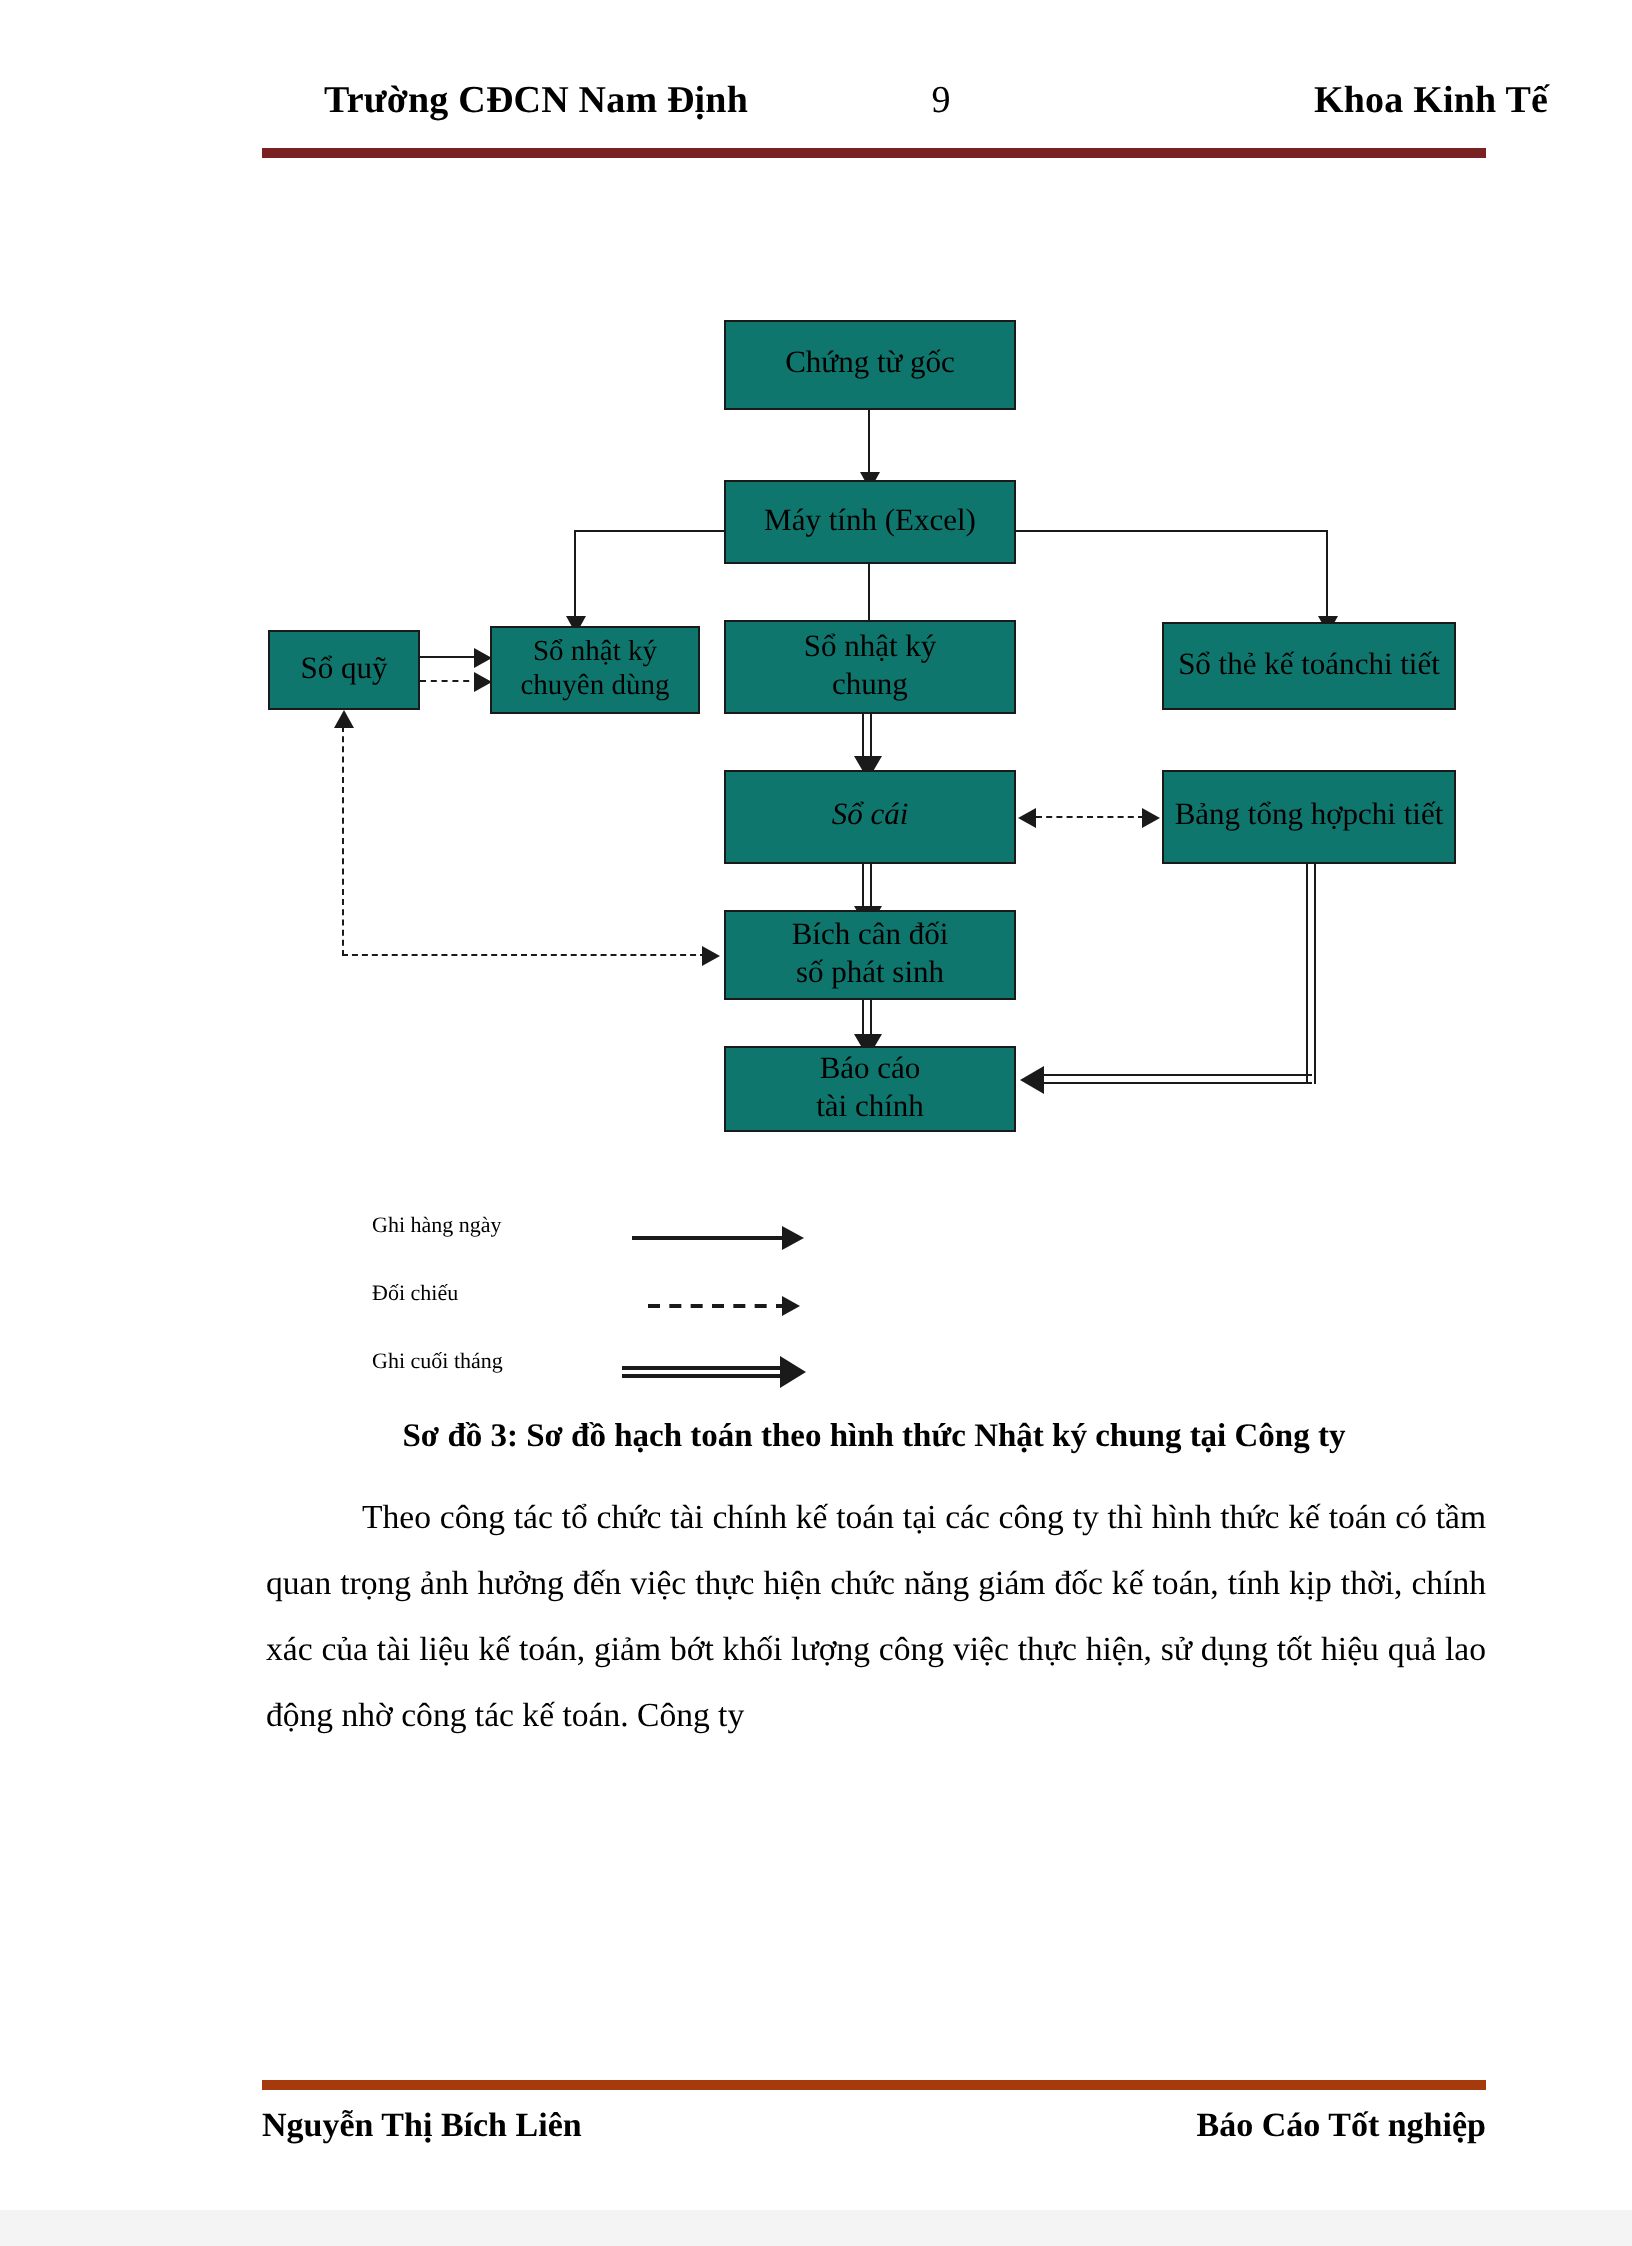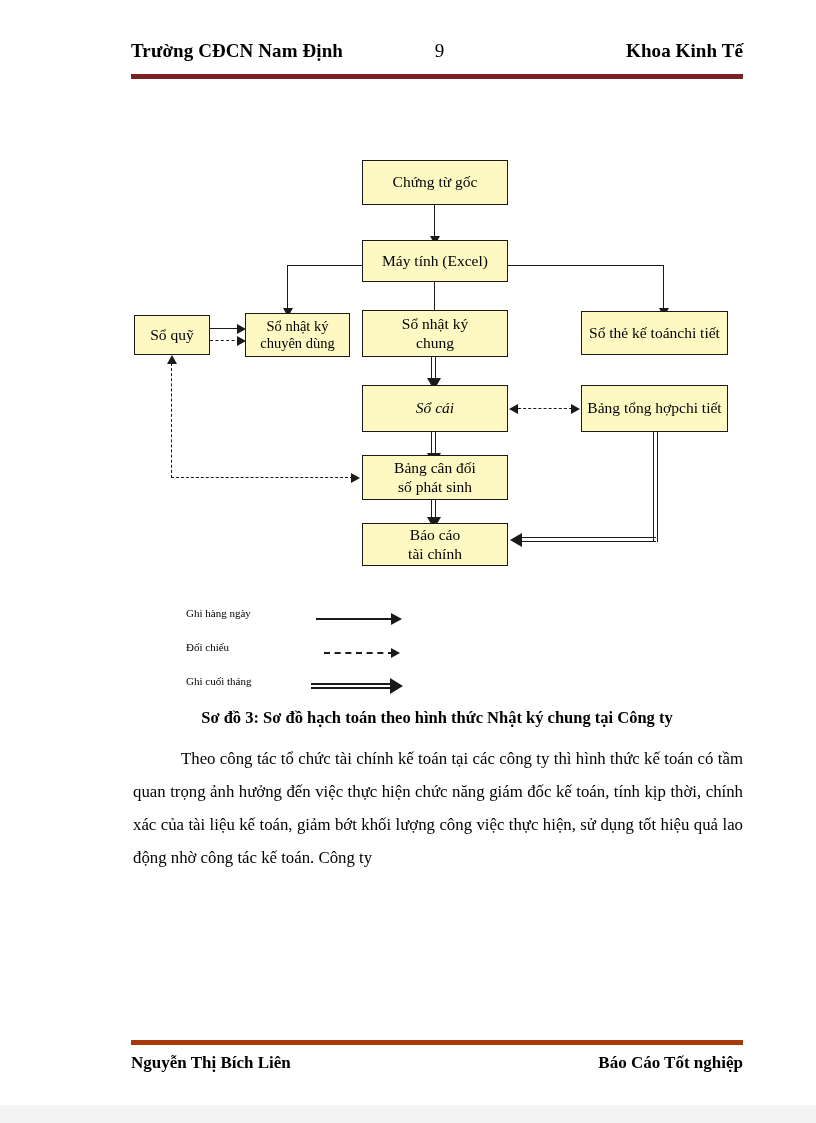--- a/index.html
+++ b/index.html
@@ -25,20 +25,21 @@
     width: 612px;
     height: 34px;
   }
   .header-row {
     display: flex;
     align-items: baseline;
     width: 100%;
     font-size: 19px;
     font-weight: bold;
     letter-spacing: 0.1px;
+    margin-left: 31px;
   }
   .hdr-left  { flex: 0 0 auto; }
   .hdr-mid   { flex: 1 1 auto; text-align: center; font-weight: normal; padding-right: 90px; }
   .hdr-right { flex: 0 0 auto; }
   .header-rule {
     position: absolute;
     left: 131px;
     top: 74px;
     width: 612px;
     height: 5px;
@@ -50,21 +51,21 @@
     position: absolute;
     left: 0px;
     top: 140px;
     width: 816px;
     height: 450px;
   }
   .node {
     position: absolute;
     box-sizing: border-box;
     border: 1.2px solid #1a1a1a;
-    background: #fef9c3;
+    background: #0f766e;
     display: flex;
     align-items: center;
     justify-content: center;
     text-align: center;
     font-size: 15.5px;
     line-height: 1.18;
     color: #000;
     z-index: 5;
     padding: 0 3px;
   }
@@ -257,21 +258,21 @@
     </div>
 
     <div class="dsh-h" style="left:518px; top:268px; width:54px;"></div>
     <div class="arw arw-l" style="left:509px; top:264px;"></div>
     <div class="arw arw-r" style="left:571px; top:264px;"></div>
 
     <div class="dbl-v" style="left:431px; top:292px; height:28px;"></div>
     <div class="arw arw-d-big" style="left:427px; top:313px;"></div>
 
     <div class="node" style="left:362px; top:315px; width:146px; height:45px; flex-direction:column;">
-      <span>Bảng cân đối</span>
+      <span>Bích cân đối</span>
       <span>số phát sinh</span>
     </div>
 
     <div class="dsh-v" style="left:171px; top:223px; height:115px;"></div>
     <div class="dsh-h" style="left:171px; top:337px; width:182px;"></div>
     <div class="arw arw-u" style="left:167px; top:215px;"></div>
     <div class="arw arw-r" style="left:351px; top:333px;"></div>
 
     <div class="dbl-v" style="left:431px; top:360px; height:24px;"></div>
     <div class="arw arw-d-big" style="left:427px; top:377px;"></div>

